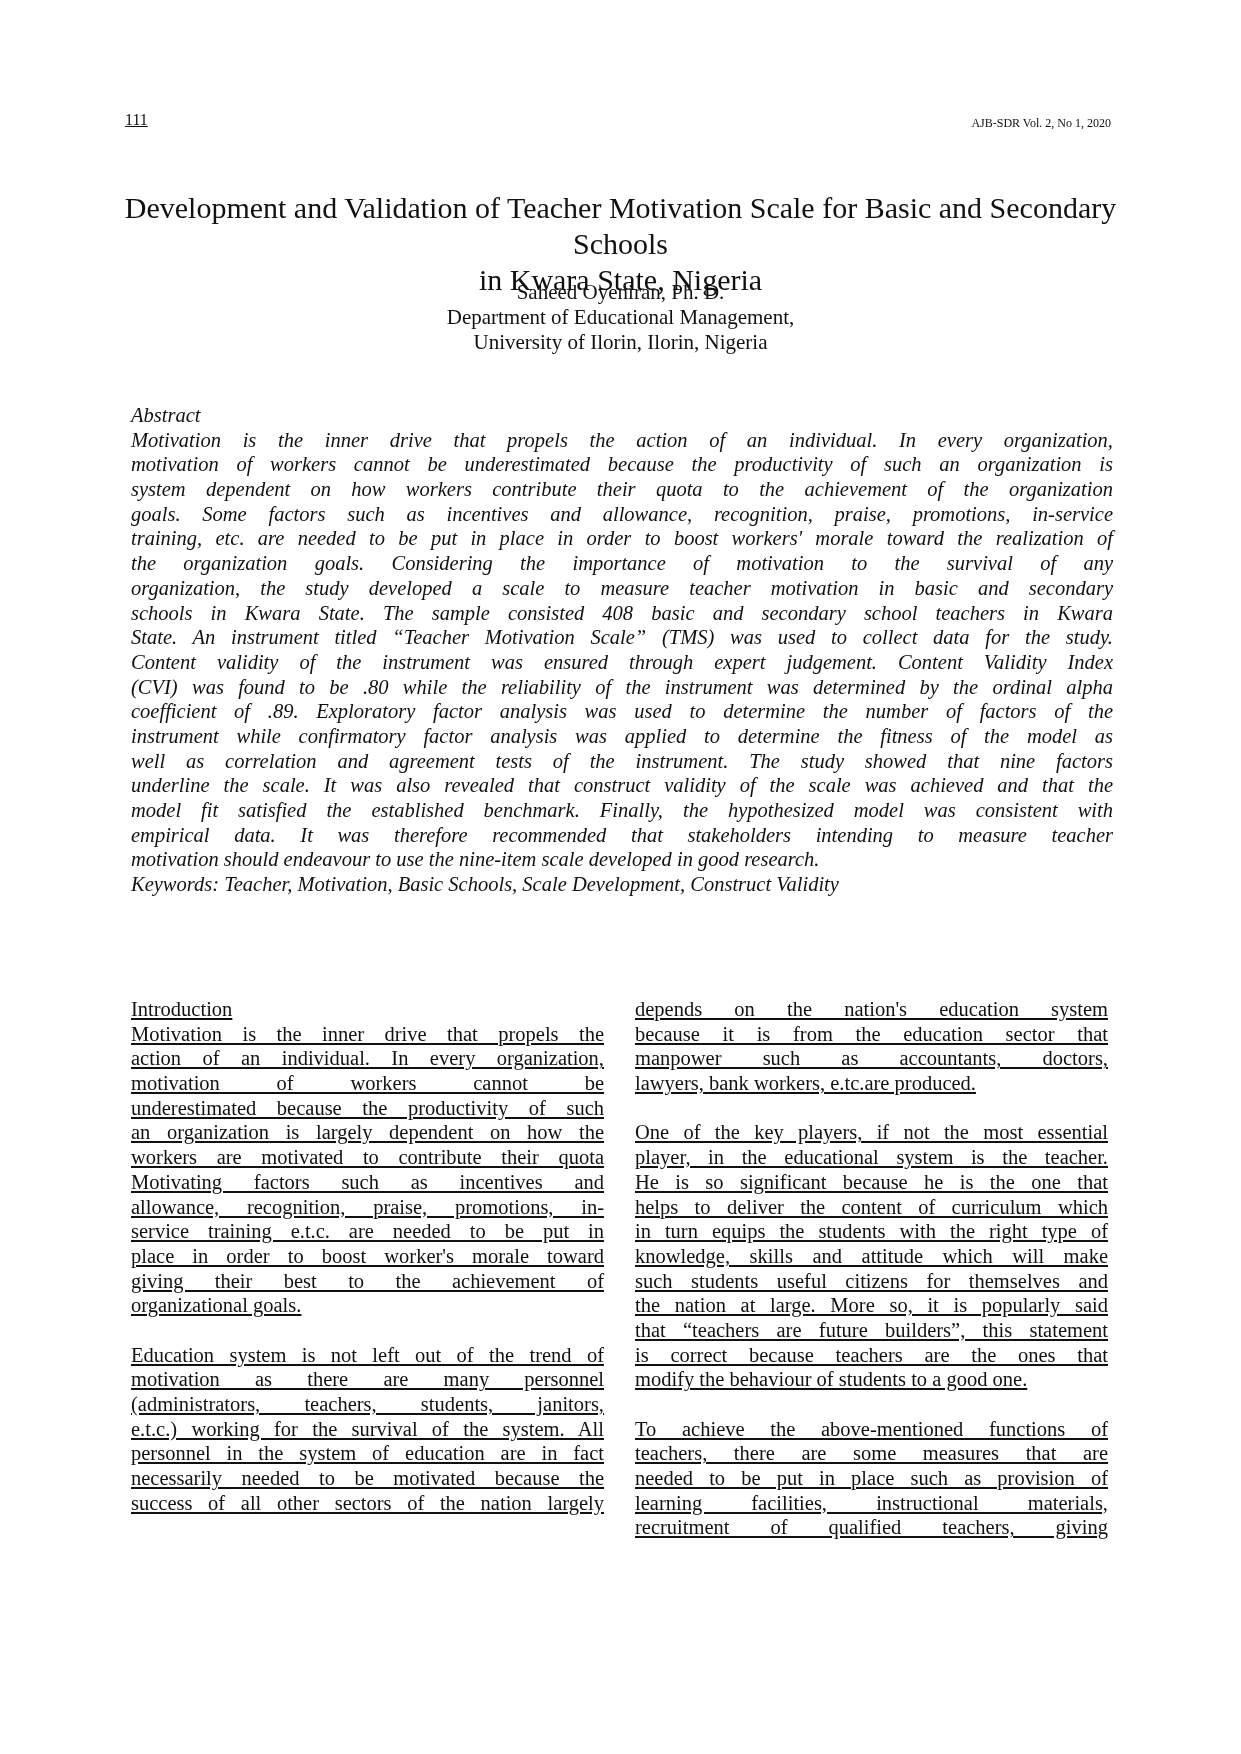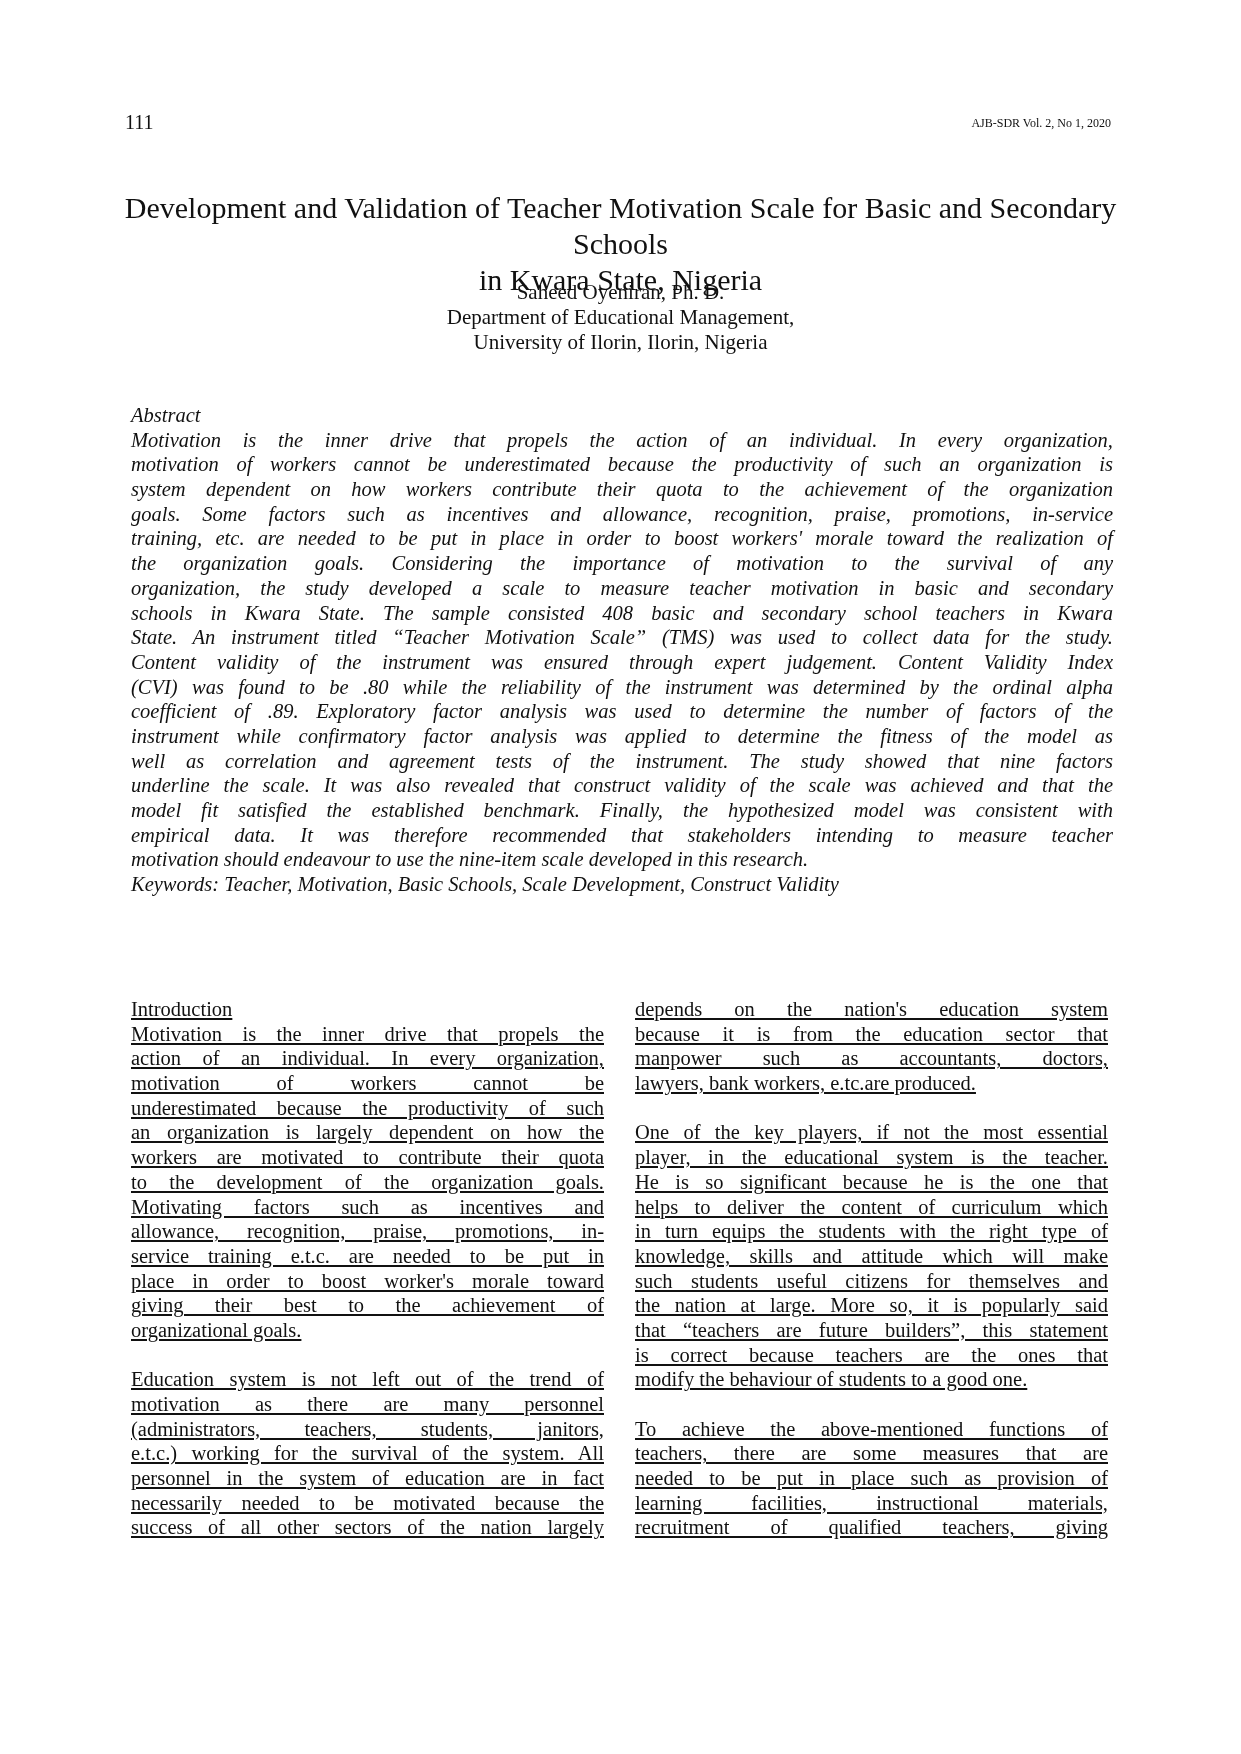--- a/index.html
+++ b/index.html
@@ -1,19 +1,19 @@
 <!DOCTYPE html>
 <html><head>
   <meta charset="utf-8">
   <style>
     html, body { margin: 0; padding: 0; background: #ffffff; }
     body { width: 1241px; height: 1754px; position: relative; overflow: hidden;
       font-family: "Liberation Serif", "DejaVu Serif", serif; color: #111111; }
     .abs { position: absolute; }
-    .page-number { left: 125px; top: 111px; font-size: 20px; }
+    .page-number { left: 125px; top: 111px; font-size: 16px; text-decoration: underline; }
     .journal-ref { right: 130px; top: 116px; font-size: 12px; }
     .title { left: 100px; width: 1041px; text-align: center; font-size: 30px; line-height: 36px; top: 190px; }
     .author-block { left: 100px; width: 1041px; text-align: center; font-size: 21px; line-height: 25px; top: 280px; }
     .abstract { left: 131px; width: 982px; top: 403px; font-size: 20.5px; line-height: 24.7px; font-style: italic; }
     .abstract .line { display: block; text-align: justify; text-align-last: justify; white-space: nowrap; height: 24.7px; }
     .abstract .line.last { text-align-last: left; }
     .col { position: absolute; width: 473px; font-size: 20.5px; line-height: 24.7px; }
     .col-left { left: 131px; top: 997px; }
     .col-right { left: 635px; top: 997px; }
     .col .line { display: block; text-align: justify; text-align-last: justify; white-space: nowrap; height: 24.7px; text-decoration: underline; }
@@ -51,35 +51,34 @@
       <span class="line">schools in Kwara State. The sample consisted 408 basic and secondary school teachers in Kwara</span>
       <span class="line">State. An instrument titled “Teacher Motivation Scale” (TMS) was used to collect data for the study.</span>
       <span class="line">Content validity of the instrument was ensured through expert judgement. Content Validity Index</span>
       <span class="line">(CVI) was found to be .80 while the reliability of the instrument was determined by the ordinal alpha</span>
       <span class="line">coefficient of .89.  Exploratory factor analysis was used to determine the number of factors of the</span>
       <span class="line">instrument while confirmatory factor analysis was applied to determine the fitness of the model as</span>
       <span class="line">well as correlation and agreement tests of the instrument. The study showed that nine factors</span>
       <span class="line">underline the scale. It was also revealed that construct validity of the scale was achieved and that the</span>
       <span class="line">model fit satisfied the established benchmark. Finally, the hypothesized model was consistent with</span>
       <span class="line">empirical data. It was therefore recommended that stakeholders intending to measure teacher</span>
-      <span class="line last">motivation should endeavour to use the nine-item scale developed in this research.</span>
+      <span class="line last">motivation should endeavour to use the nine-item scale developed in good research.</span>
     </div>
   <span class="line last">Keywords: Teacher, Motivation, Basic Schools, Scale Development, Construct Validity</span>
 </div>
 
 <div class="col col-left">
   <span class="line last heading">Introduction</span>
   <div>
       <span class="line">Motivation is the inner drive that propels the</span>
       <span class="line">action of an individual. In every organization,</span>
       <span class="line">motivation of workers cannot be</span>
       <span class="line">underestimated because the productivity of such</span>
       <span class="line">an organization is largely dependent on how the</span>
       <span class="line">workers are motivated to contribute their quota</span>
-      <span class="line">to the development of the organization goals.</span>
       <span class="line">Motivating factors such as incentives and</span>
       <span class="line">allowance, recognition, praise, promotions, in-</span>
       <span class="line">service training e.t.c. are needed to be put in</span>
       <span class="line">place in order to boost worker's morale toward</span>
       <span class="line">giving their best to the achievement of</span>
       <span class="line last">organizational goals.</span>
     </div>
   <span class="gap"></span>
   <div>
       <span class="line">Education system is not left out of the trend of</span>

